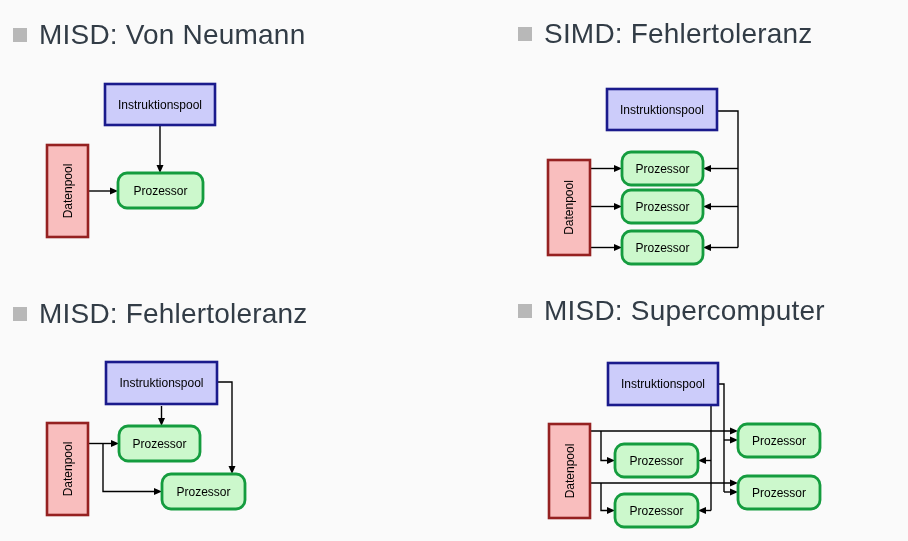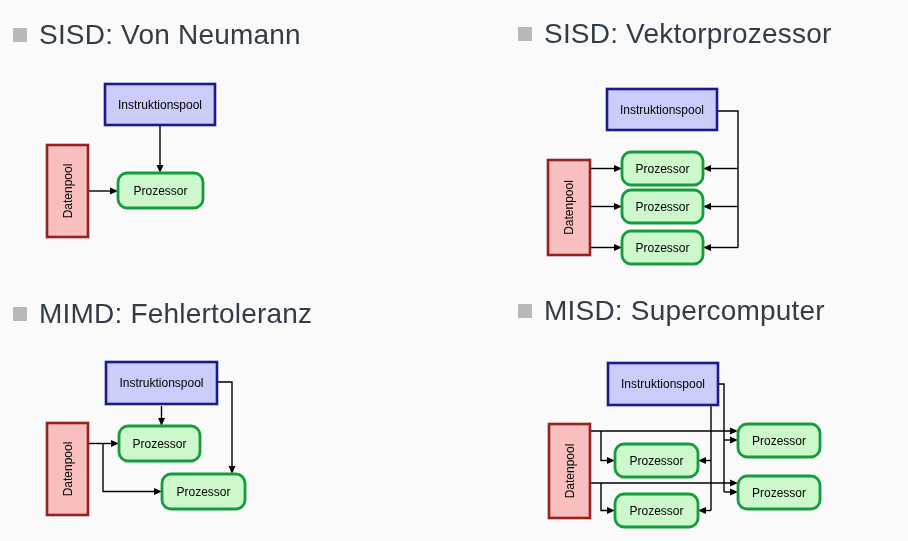--- a/index.html
+++ b/index.html
@@ -42,40 +42,40 @@
   .ah    { fill: var(--line,#000); stroke:none; }
 </style>
 </head>
 <body>
 
 <div class="slide">
 
   <div class="quadrant" id="q-sisd">
     <div class="heading">
       <span class="bullet"></span>
-      <h2>SISD: Von Neumann</h2>
+      <h2>MISD: Von Neumann</h2>
     </div>
     <svg class="diagram" width="454" height="270" viewBox="0 0 454 270">
       <line class="ln" x1="160" y1="126" x2="160" y2="167"></line>
       <polygon class="ah" points="160,173 156.5,165 163.5,165"></polygon>
       <line class="ln" x1="89" y1="191" x2="112" y2="191"></line>
       <polygon class="ah" points="118,191 110,187.5 110,194.5"></polygon>
       <rect class="box-i" x="105" y="84" width="110" height="41"></rect>
       <text class="lbl" x="160" y="104.5" dy=".35em">Instruktionspool</text>
       <rect class="box-d" x="47" y="145" width="41" height="92"></rect>
       <text class="lbl" transform="rotate(-90 67.5 191)" x="67.5" y="191" dy=".35em">Datenpool</text>
       <rect class="box-p" x="118" y="173" width="85" height="35" rx="9"></rect>
       <text class="lbl" x="160.5" y="190.5" dy=".35em">Prozessor</text>
     </svg>
   </div>
 
   <div class="quadrant" id="q-simd">
     <div class="heading">
       <span class="bullet"></span>
-      <h2>SISD: Vektorprozessor</h2>
+      <h2>SIMD: Fehlertoleranz</h2>
     </div>
     <svg class="diagram" width="454" height="270" viewBox="0 0 454 270">
       <polyline class="ln" points="263,111 284,111 284,247.5"></polyline>
       <line class="ln" x1="284" y1="168.5" x2="255" y2="168.5"></line>
       <polygon class="ah" points="249,168.5 257,165 257,172"></polygon>
       <line class="ln" x1="284" y1="206.5" x2="255" y2="206.5"></line>
       <polygon class="ah" points="249,206.5 257,203 257,210"></polygon>
       <line class="ln" x1="284" y1="247.5" x2="255" y2="247.5"></line>
       <polygon class="ah" points="249,247.5 257,244 257,251"></polygon>
       <line class="ln" x1="136" y1="168.5" x2="162" y2="168.5"></line>
@@ -93,21 +93,21 @@
       <rect class="box-p" x="168" y="190" width="81" height="33" rx="9"></rect>
       <text class="lbl" x="208.5" y="206.5" dy=".35em">Prozessor</text>
       <rect class="box-p" x="168" y="231" width="81" height="33" rx="9"></rect>
       <text class="lbl" x="208.5" y="247.5" dy=".35em">Prozessor</text>
     </svg>
   </div>
 
   <div class="quadrant" id="q-misd">
     <div class="heading">
       <span class="bullet"></span>
-      <h2>MIMD: Fehlertoleranz</h2>
+      <h2>MISD: Fehlertoleranz</h2>
     </div>
     <svg class="diagram" width="454" height="271" viewBox="0 0 454 271">
       <line class="ln" x1="161.5" y1="136" x2="161.5" y2="150"></line>
       <polygon class="ah" points="161.5,156 158,148 165,148"></polygon>
       <polyline class="ln" points="217,112 232,112 232,198"></polyline>
       <polygon class="ah" points="232,204 228.5,196 235.5,196"></polygon>
       <line class="ln" x1="89" y1="173.5" x2="113" y2="173.5"></line>
       <polygon class="ah" points="119,173.5 111,170 111,177"></polygon>
       <polyline class="ln" points="103,173.5 103,221.5 156,221.5"></polyline>
       <polygon class="ah" points="162,221.5 154,218 154,225"></polygon>

